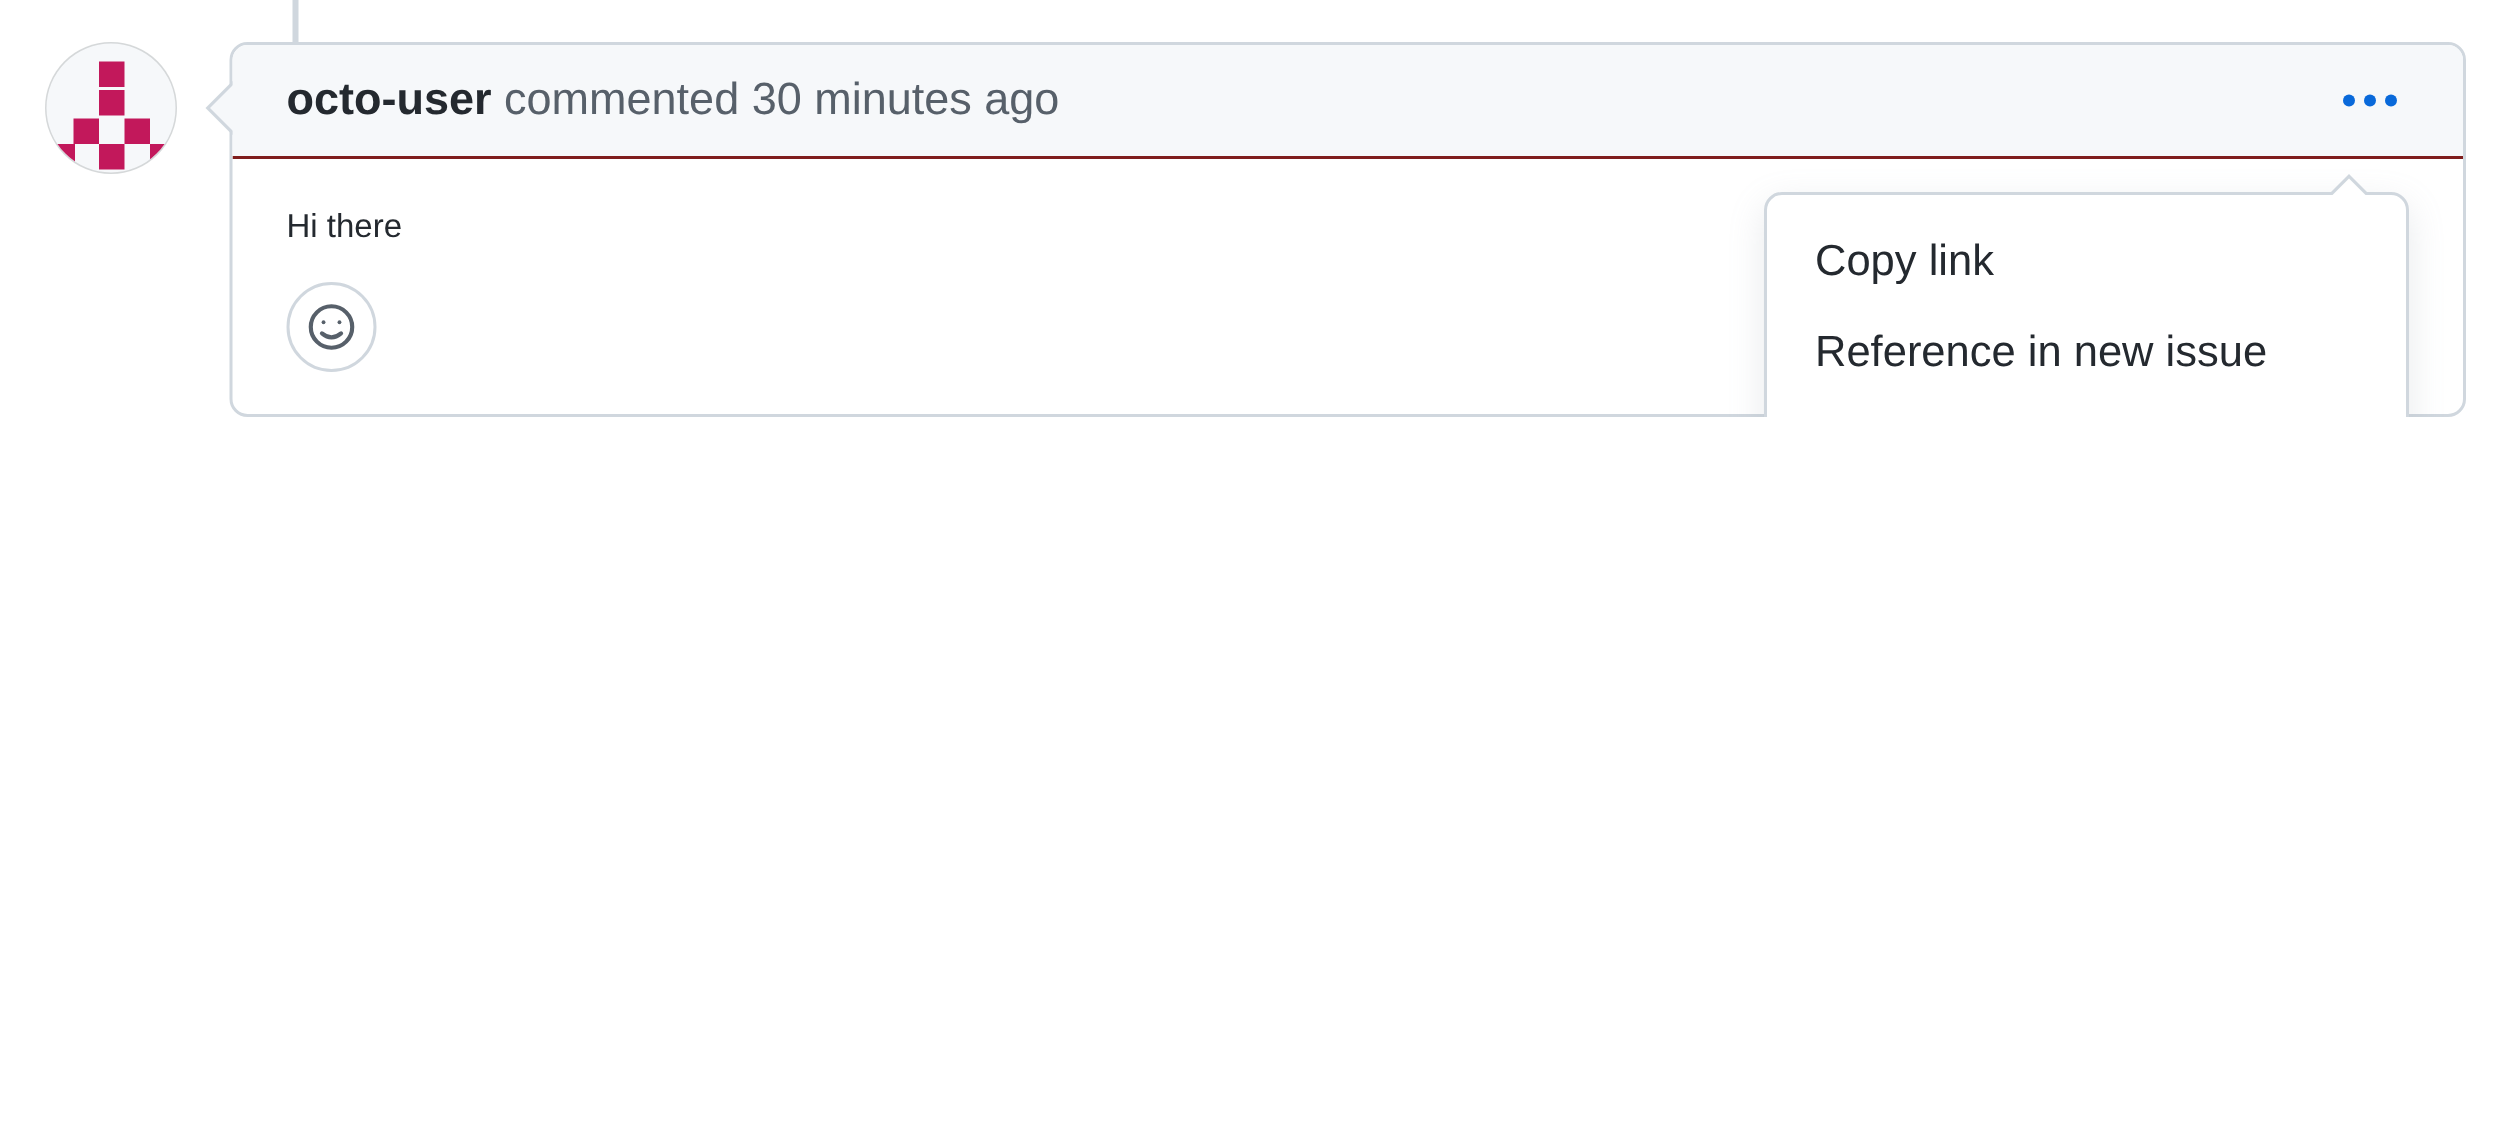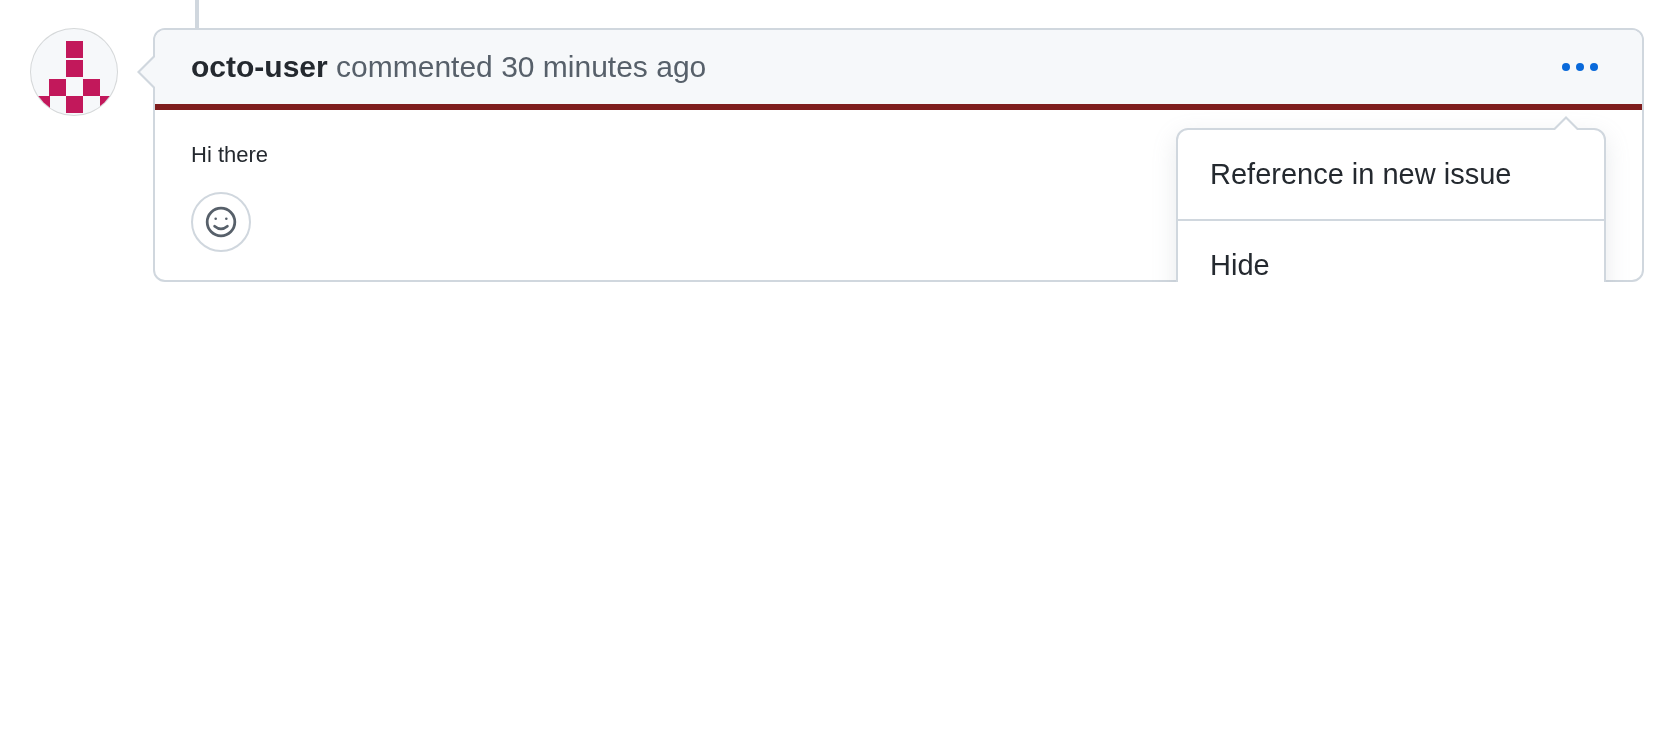--- a/index.html
+++ b/index.html
@@ -83,21 +83,21 @@
       content: "";
       position: absolute;
       left: 3px;
       top: -16px;
       border-top: 16px solid transparent;
       border-bottom: 16px solid transparent;
       border-right: 16px solid #f6f8fa;
     }
     .comment-header {
       background: #f6f8fa;
-      border-bottom: 6px solid #7f1d1d;
+      border-bottom: 2px solid #7f1d1d;
       border-radius: 10px 10px 0 0;
       padding: 20px 36px;
       display: flex;
       align-items: center;
       justify-content: space-between;
       color: #57606a;
       font-size: 30px;
     }
     .comment-header .author {
       font-weight: 600;
@@ -231,20 +231,21 @@
             <circle cx="8" cy="8" r="6.5"></circle>
             <circle cx="5.5" cy="6.5" r="0.6" fill="#57606a" stroke="none"></circle>
             <circle cx="10.5" cy="6.5" r="0.6" fill="#57606a" stroke="none"></circle>
             <path d="M5 10 Q8 12.5 11 10" stroke-linecap="round"></path>
           </svg>
         </div>
       </div>
 
       <div class="dropdown-menu">
         <div class="dropdown-caret"></div>
+        <div class="dropdown-item">Copy link</div>
         <div class="dropdown-item">Reference in new issue</div>
         <div class="dropdown-divider"></div>
         <div class="dropdown-item">Hide</div>
         <div class="dropdown-item danger">Delete</div>
         <div class="dropdown-divider"></div>
         <div class="dropdown-item">Report content</div>
         <div class="highlight-box">
           <div style="font-size:29px;">Unblock user</div>
         </div>
       </div>

